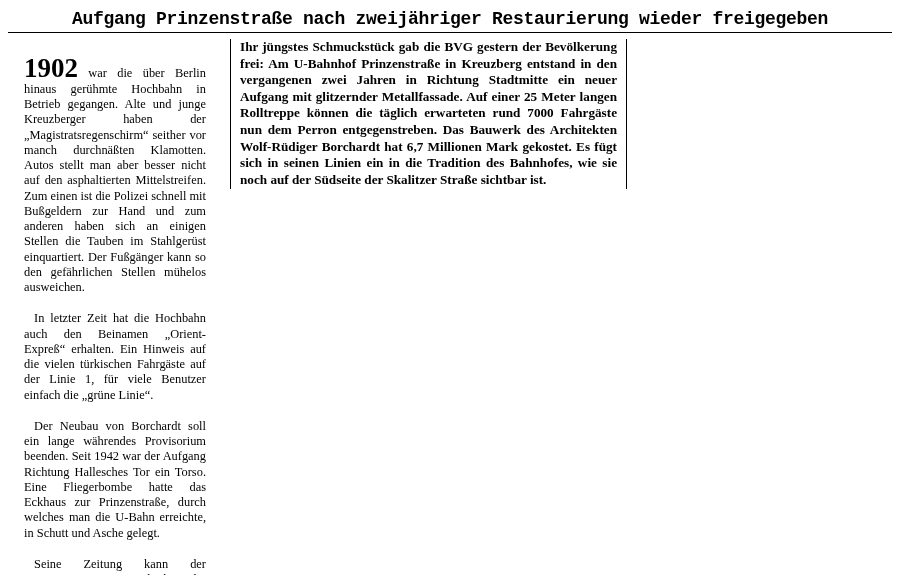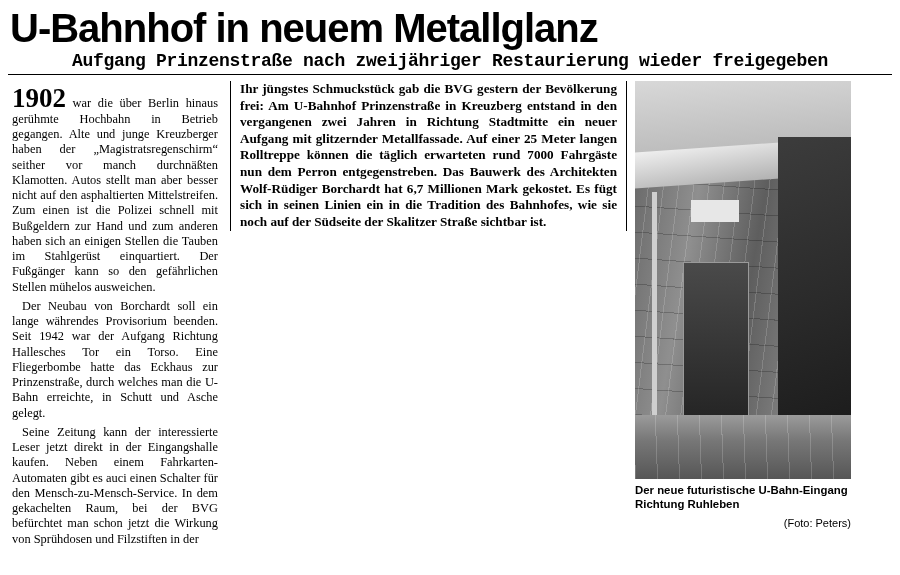--- a/index.html
+++ b/index.html
@@ -53,21 +53,21 @@
     align-items: flex-start;
     gap: 0;
   }
   .col-lead {
     width: 222px;
     padding-right: 8px;
     box-sizing: border-box;
   }
   .col-lead p,
   .col p {
-    margin: 4px;
+    margin: 16px;
     font-size: 12.4px;
     line-height: 1.23;
     text-align: justify;
     text-justify: inter-word;
     hyphens: auto;
   }
   .col-lead p + p,
   .col p + p {
     text-indent: 10px;
   }
@@ -166,48 +166,32 @@
     text-align: right;
     margin-top: 6px;
     width: 216px;
   }
 </style>
 </head>
 <body>
 
 <div class="page">
 
-  <h1 class="headline">U-Bahnhof in neuem Metallglanz</h1>
   <h2 class="subheadline">Aufgang Prinzenstraße nach zweijähriger Restaurierung wieder freigegeben</h2>
   <div class="rule"></div>
 
   <div class="top">
 
     <div class="col-lead">
       <p><span class="dropcap">1902</span><span> war die über Berlin hinaus gerühmte Hochbahn in Betrieb gegangen. Alte und junge Kreuzberger haben der „Magistratsregenschirm“ seither vor manch durchnäßten Klamotten. Autos stellt man aber besser nicht auf den asphaltierten Mittelstreifen. Zum einen ist die Polizei schnell mit Bußgeldern zur Hand und zum anderen haben sich an einigen Stellen die Tauben im Stahlgerüst einquartiert. Der Fußgänger kann so den gefährlichen Stellen mühelos ausweichen.</span></p>
+      <p>In letzter Zeit hat die Hochbahn auch den Beinamen „Orient-Expreß“ erhalten. Ein Hinweis auf die vielen türkischen Fahrgäste auf der Linie 1, für viele Benutzer einfach die „grüne Linie“.</p>
       <p>Der Neubau von Borchardt soll ein lange währendes Provisorium beenden. Seit 1942 war der Aufgang Richtung Hallesches Tor ein Torso. Eine Fliegerbombe hatte das Eckhaus zur Prinzenstraße, durch welches man die U-Bahn erreichte, in Schutt und Asche gelegt.</p>
       <p>Seine Zeitung kann der interessierte Leser jetzt direkt in der Eingangshalle kaufen. Neben einem Fahrkarten-Automaten gibt es auci einen Schalter für den Mensch-zu-Mensch-Service. In dem gekachelten Raum, bei der BVG befürchtet man schon jetzt die Wirkung von Sprühdosen und Filzstiften in der</p>
     </div>
 
     <div class="col-intro">
       <p>Ihr jüngstes Schmuckstück gab die BVG gestern der Bevölkerung frei: Am U-Bahnhof Prinzenstraße in Kreuzberg entstand in den vergangenen zwei Jahren in Richtung Stadtmitte ein neuer Aufgang mit glitzernder Metallfassade. Auf einer 25 Meter langen Rolltreppe können die täglich erwarteten rund 7000 Fahrgäste nun dem Perron entgegenstreben. Das Bauwerk des Architekten Wolf-Rüdiger Borchardt hat 6,7 Millionen Mark gekostet. Es fügt sich in seinen Linien ein in die Tradition des Bahnhofes, wie sie noch auf der Südseite der Skalitzer Straße sichtbar ist.</p>
     </div>
 
-    <div class="photo-col">
-      <div class="photo">
-        <div class="sky"></div>
-        <div class="facade"></div>
-        <div class="panel-lines"></div>
-        <div class="roof"></div>
-        <div class="dark-wall"></div>
-        <div class="sign"></div>
-        <div class="door"></div>
-        <div class="post"></div>
-        <div class="ground"></div>
-        <div class="ground-lines"></div>
-      </div>
-      <div class="caption">Der neue futuristische U-Bahn-Eingang Richtung Ruhleben</div>
-      <div class="credit">(Foto: Peters)</div>
-    </div>
 
   </div>
 
 </div>
 
 </body></html>

